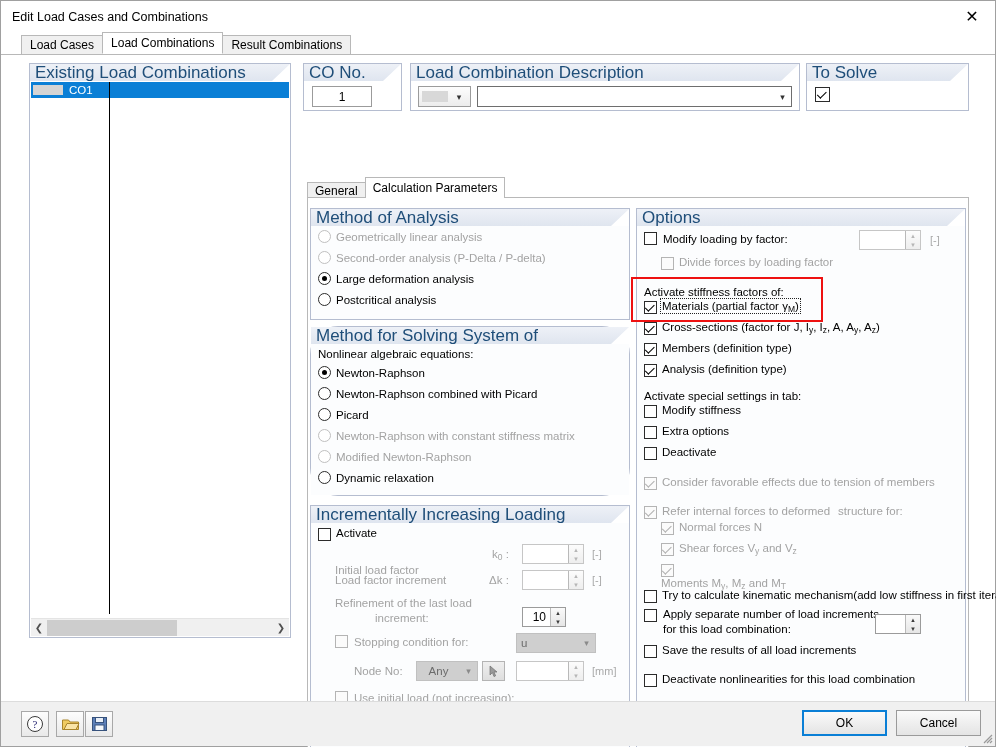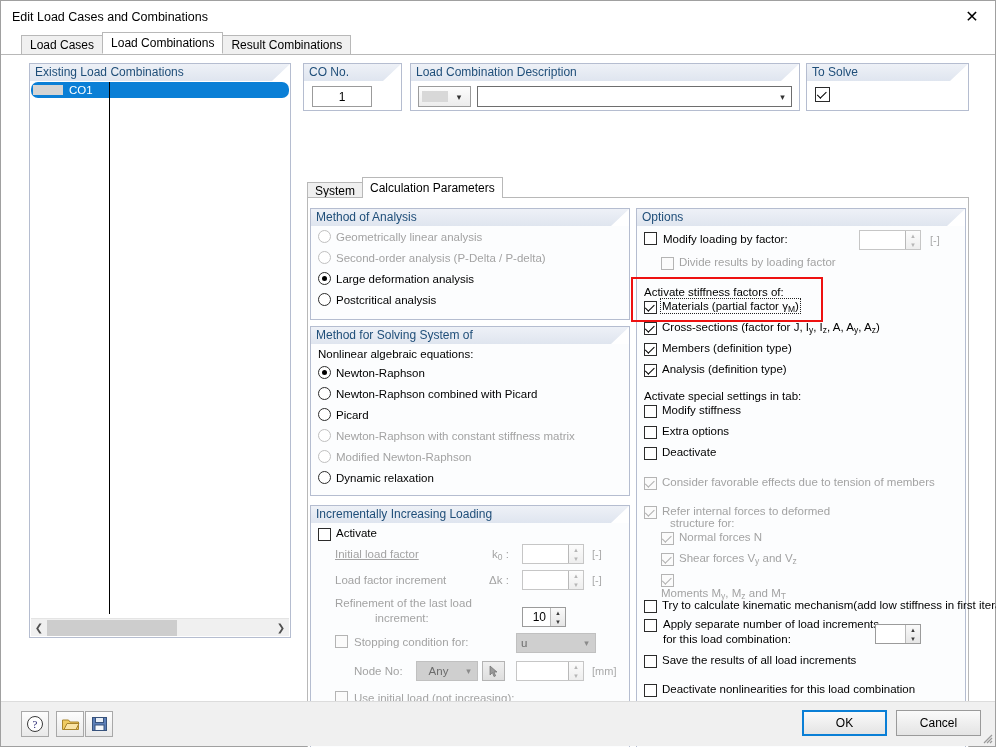--- a/index.html
+++ b/index.html
@@ -73,42 +73,42 @@
   
   .gbox {
     position: absolute;
     border: 1px solid #b5bdd0;
     background: #ffffff;
   }
   .gbox > .gbh {
     position: absolute; left: 0; top: 0; right: 0; height: 17px;
     background: linear-gradient(#eef1f7,#dfe5ef);
     color: #1f4e79;
-    font-size: 12px;
+    font-size: 17px;
     padding-left: 5px;
     line-height: 17px;
     overflow: hidden;
     white-space: nowrap;
   }
   .gbox > .gbh::after {
     content: ""; position: absolute; right: 0; top: 0;
     width: 18px; height: 17px;
     background: #ffffff;
     clip-path: polygon(100% 0, 100% 100%, 0 100%);
   }
   .gbox > .gbody { position: absolute; left: 0; right: 0; top: 17px; bottom: 0; }
 
   
   #lst-existing { left: 28px; top: 8px; width: 262px; height: 575px; }
   #lst-table {
     position: absolute; left: 1px; top: 18px; right: 1px; bottom: 23px;
     background: #fff; border: none;
     overflow: hidden;
   }
-  .lrow { height: 16px; display: flex; position: relative; border-radius: 7px; }
+  .lrow { height: 16px; display: flex; position: relative; }
   .lrow.sel { background: #0a7fd6; color: #fff; }
   .lrow .c1 { width: 78px; display: flex; align-items: center; padding-left: 2px; }
   .lrow .swatch { width: 30px; height: 10px; background: #d4d4d4; margin-right: 6px; }
   .lrow .c2 { flex: 1 1 auto; }
   #colsplit {
     position: absolute; left: 78px; top: 0; bottom: 0; width: 1px; background: #000;
   }
   #lst-hscroll {
     position: absolute; left: 1px; right: 1px; bottom: 1px; height: 18px;
     background: #f0f0f0; border-top: 1px solid #e4e4e4;
@@ -197,21 +197,21 @@
     white-space: nowrap;
   }
   .itab.active { background: #fff; height: 21px; line-height: 20px; top: 0; z-index: 3; }
   #inner-panel {
     position: absolute; left: 306px; top: 142px; width: 662px; height: 552px;
     border: 1px solid #b8b8b8; background: #ffffff;
   }
 
   
   #gb-moa { left: 2px; top: 10px; width: 320px; height: 112px; }
-  #gb-mfs { left: 2px; top: 128px; width: 320px; height: 170px; }
+  #gb-mfs { left: 2px; top: 128px; width: 320px; height: 170px; border-radius: 28px; }
   #gb-iil { left: 2px; top: 307px; width: 320px; height: 243px; }
   #gb-opts { left: 328px; top: 10px; width: 330px; height: 540px; }
 
   .gbody.lt { background: #fcfdfe; }
 
   
   .rrow { display: flex; align-items: center; height: 21px; padding-left: 7px; cursor: default; }
   .radio {
     width: 13px; height: 13px; border-radius: 50%;
     border: 1.4px solid #2b2b2b; background: #fff;
@@ -402,21 +402,21 @@
     </div>
 
     <div class="gbox" id="gb-solve">
       <div class="gbh">To Solve</div>
       <div class="gbody">
         <div class="chk on" id="solve-chk"></div>
       </div>
     </div>
 
     <div id="inner-tabstrip">
-      <div class="itab">System</div>
+      <div class="itab">General</div>
       <div class="itab active">Calculation Parameters</div>
     </div>
 
     <div id="inner-panel">
 
       <div class="gbox" id="gb-moa">
         <div class="gbh">Method of Analysis</div>
         <div class="gbody lt">
           <div class="rrow dis">
             <span class="radio dis"></span>
@@ -471,21 +471,21 @@
       <div class="gbox" id="gb-iil">
         <div class="gbh">Incrementally Increasing Loading</div>
         <div class="gbody lt">
 
           <div class="crow" style="padding-top:4px;">
             <span class="chk"></span>
             <span class="lbl">Activate</span>
           </div>
 
           <div style="position:relative;height:26px;margin-top:3px;">
-            <span class="lbl" style="position:absolute;left:24px;top:4px;color:#a3a3a3;text-decoration:underline;">Initial load factor</span>
+            <span class="lbl" style="position:absolute;left:24px;top:20px;color:#a3a3a3;">Initial load factor</span>
             <span class="lbl" style="position:absolute;left:181px;top:4px;color:#a3a3a3;">k<sub>0</sub> :</span>
             <span class="spin dis" style="position:absolute;left:211px;top:0;width:62px;">
               <span class="val"></span>
               <span class="btns">
                   <span>▲</span>
                   <span>▼</span>
                 </span>
             </span>
             <span class="unit dis" style="position:absolute;left:277px;top:4px;">[-]</span>
           </div>
@@ -570,21 +570,21 @@
               <span class="btns">
                   <span>▲</span>
                   <span>▼</span>
                 </span>
             </span>
             <span class="unit dis" style="position:absolute;left:289px;top:4px;">[-]</span>
           </div>
 
           <div class="crow dis" style="padding-left:24px;height:21px;">
             <span class="chk dis"></span>
-            <span class="lbl">Divide results by loading factor</span>
+            <span class="lbl">Divide forces by loading factor</span>
           </div>
 
           <div class="statictext" style="margin-top:9px;">Activate stiffness factors of:</div>
 
           <div class="crow" style="height:21px;margin-top:2px;">
             <span class="chk on"></span>
             <span class="lbl focusrect">Materials (partial factor γ<sub>M</sub>)</span>
           </div>
           <div class="crow" style="height:21px;">
             <span class="chk on"></span>
@@ -614,21 +614,21 @@
             <span class="lbl">Deactivate</span>
           </div>
 
           <div class="crow dis" style="height:21px;margin-top:9px;">
             <span class="chk dis on"></span>
             <span class="lbl">Consider favorable effects due to tension of members</span>
           </div>
 
           <div class="crow dis" style="margin-top:8px;">
             <span class="chk dis on"></span>
-            <span style="display:flex;flex-direction:column;">
+            <span style="display:flex;">
               <span class="lbl">Refer internal forces to deformed</span>
               <span class="lbl" style="padding-left:8px;">structure for:</span>
             </span>
           </div>
 
           <div class="crow dis" style="height:21px;padding-left:24px;margin-top:2px;">
             <span class="chk dis on"></span>
             <span class="lbl">Normal forces N</span>
           </div>
           <div class="crow dis" style="height:21px;padding-left:24px;">

